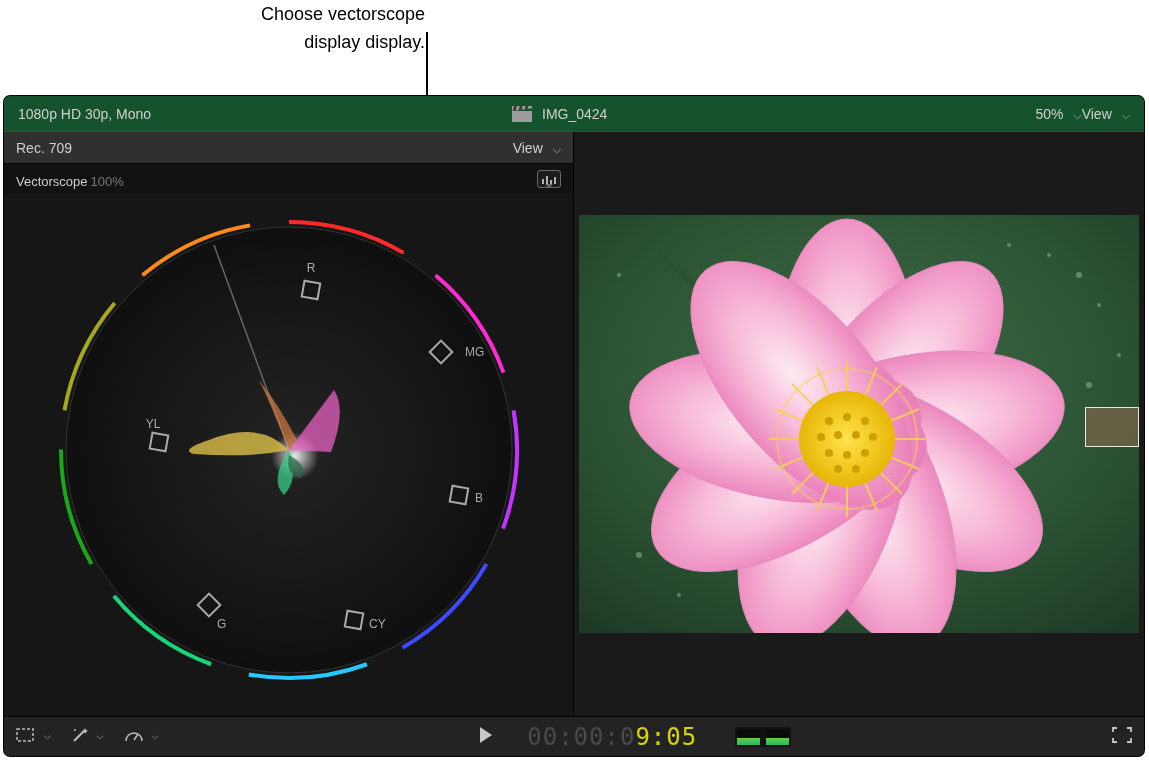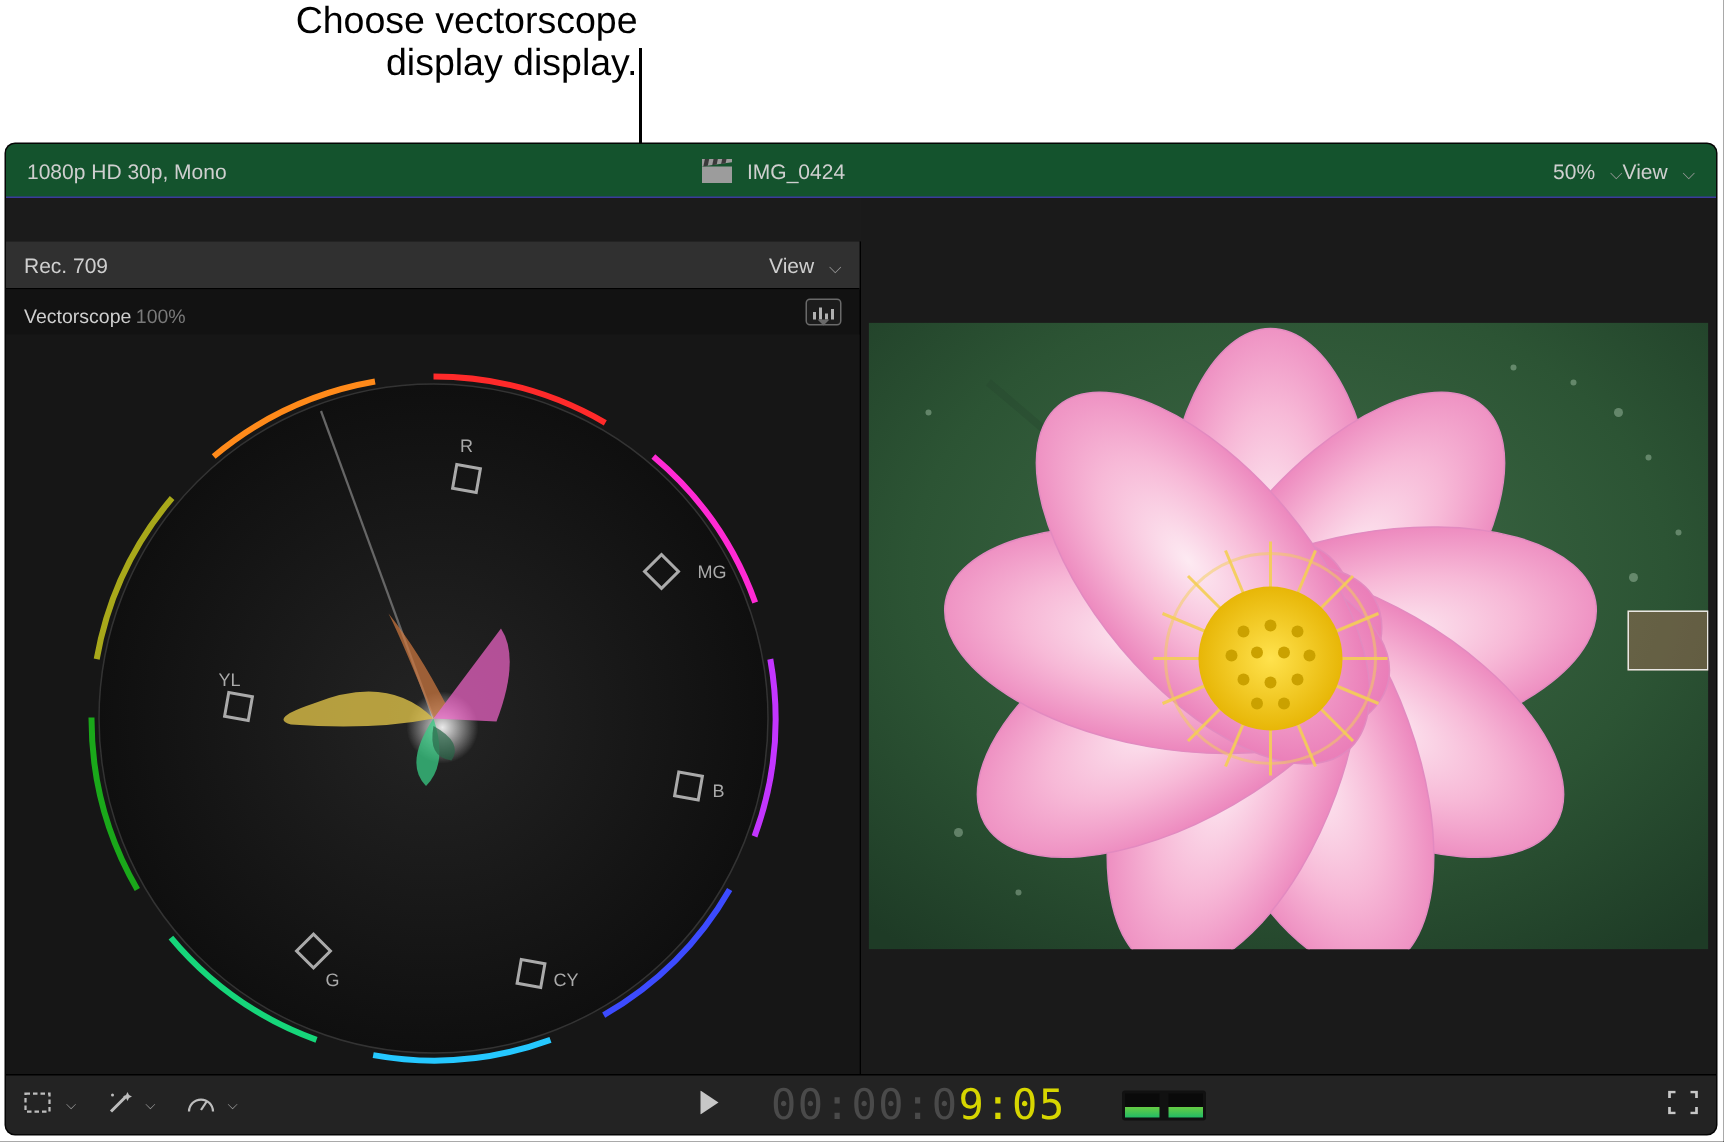--- a/index.html
+++ b/index.html
@@ -29,21 +29,21 @@
     height:761px;
     background:#ffffff;
   }
   .callout-text{
     position:absolute;
     top:0px;
     left:0px;
     width:425px;
     text-align:right;
     color:#000;
-    font-size:25px;
+    font-size:18px;
     line-height:28px;
   }
   .callout-line{
     position:absolute;
     left:426px;
     top:32px;
     width:2px;
     height:168px;
     background:#000;
   }
@@ -72,38 +72,37 @@
   .topbar{
     height:36px;
     background:#14532d;
     display:flex;
     align-items:center;
     padding:0 14px;
     border-bottom:1px solid #3b3b9e;
     font-size:14px;
   }
   .topbar .left{flex:0 0 450px;}
-  .topbar .center{flex:1;display:flex;align-items:center;gap:10px;color:var(--text);}
+  .topbar .center{flex:1;display:flex;align-items:center;gap:10px;color:var(--text);margin-left:44px;}
   .topbar .right{display:flex;align-items:center;}
   .chev{font-size:11px;margin-left:6px;color:#9a9a9a;}
   .zoom-btn,.view-btn{cursor:pointer;color:var(--text);}
   
   .clap-icon svg{display:block;}
   
   .panes{
     display:flex;
     height:584px;
   }
   .left-pane{
     width:570px;
     background:var(--bg-dark);
     display:flex;
     flex-direction:column;
     border-right:1px solid #000;
-    margin-top:29px;
   }
   .right-pane{
     flex:1;
     background:#1a1a1a;
     display:flex;
     align-items:center;
     justify-content:center;
     position:relative;
   }
   
@@ -204,21 +203,21 @@
   }
   .tool-btn .chev{font-size:9px;}
   .bottombar .play{
     margin-left:auto;
     margin-right:14px;
     color:#c7c7c7;
     font-size:14px;
   }
   .timecode{
     font-family:"SF Mono",Menlo,monospace;
-    font-size:28px;
+    font-size:24px;
     letter-spacing:1px;
     color:#4a4a4a;
     text-align:right;
   }
   .timecode .active{color:var(--tc);}
   .audio-meter{
     width:56px;
     height:20px;
     margin-left:18px;
     display:flex;

